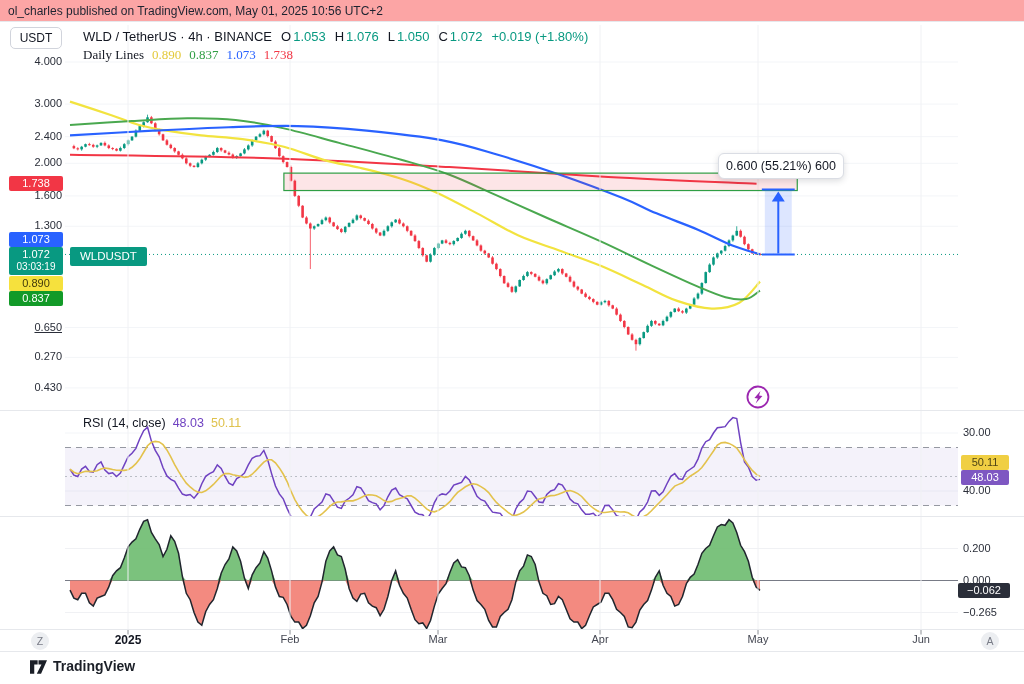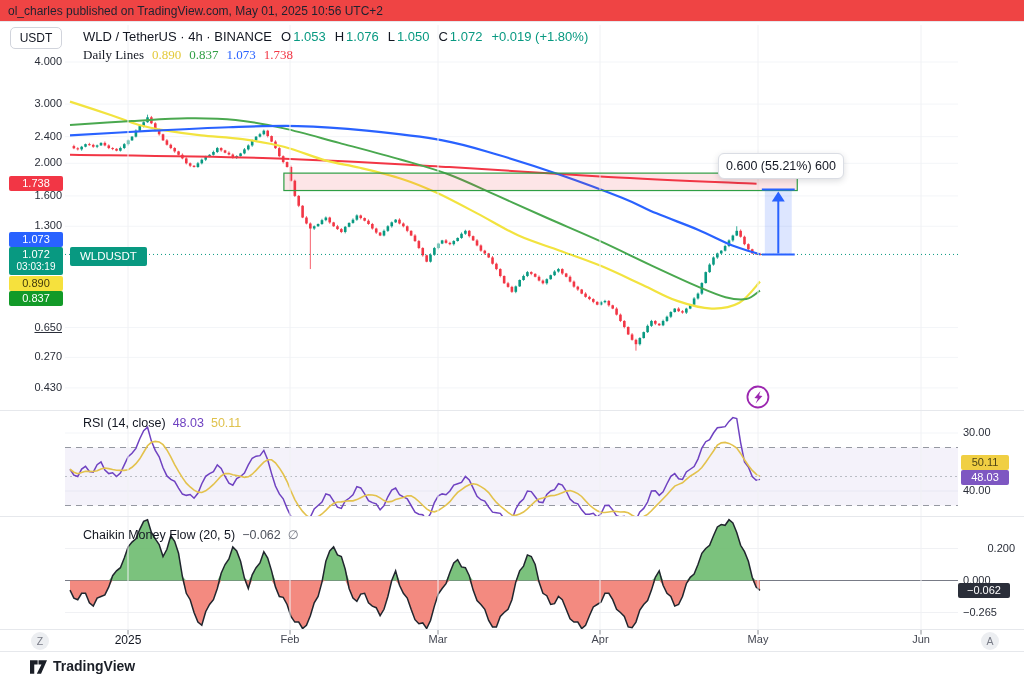--- a/index.html
+++ b/index.html
@@ -1,18 +1,18 @@
 <!DOCTYPE html>
 <html><head>
 <meta charset="utf-8">
 <style>
   html,body{margin:0;padding:0;background:#fff;}
   .stage{position:relative;width:1024px;height:684px;background:#fff;overflow:hidden;
          font-family:"Liberation Sans",sans-serif;color:#131722;cursor:default;}
-  .attr-bar{position:absolute;left:0;top:0;width:1024px;height:22px;background:#ef4444;
+  .attr-bar{position:absolute;left:0;top:0;width:1024px;height:22px;background:#fca5a5;
             border-bottom:1px solid #e6e8ec;font-size:12px;line-height:22px;padding-left:8px;
             box-sizing:border-box;color:#1d2330;}
   svg#cv{position:absolute;left:0;top:0;}
   .cur-btn{position:absolute;left:10px;top:27px;width:52px;height:22px;background:#fff;
            border:1px solid #d1d4dc;border-radius:5px;font-family:"Liberation Sans",sans-serif;
            font-size:12px;color:#131722;text-align:center;padding:0;}
   .h1{position:absolute;left:83px;top:29px;font-size:13px;white-space:nowrap;}
   .h1 span{margin-right:2px;}
   .h1 .seg{margin-right:9px;}
   .h2{position:absolute;left:83px;top:47px;font-size:13px;white-space:nowrap;}
@@ -29,21 +29,21 @@
   .tooltip{position:absolute;left:718px;top:153px;width:124px;height:24px;line-height:24px;
            background:#fff;border:1px solid #dadde4;border-radius:6px;text-align:center;
            font-size:12.5px;color:#131722;box-shadow:0 2px 6px rgba(60,64,80,.18);}
   .ind-h{position:absolute;font-size:12.5px;white-space:nowrap;}
   .ind-h span{margin-right:7px;}
   .rsi1{color:#6f42c1;} .rsi2{color:#dfc24d;} .cmfv{color:#4d515c;} .cmfs{color:#787b86;}
   .rlabel{position:absolute;left:963px;width:52px;font-size:11px;color:#2a2e39;}
   .rtag{position:absolute;left:961px;width:48px;height:15px;line-height:15px;border-radius:2px;
         text-align:center;font-size:11px;}
   .tmonth{position:absolute;top:633px;transform:translateX(-50%);font-size:11px;color:#434651;}
-  .tmonth.bold{font-size:12px;font-weight:normal;color:#131722;}
+  .tmonth.bold{font-size:12px;font-weight:bold;color:#131722;}
   .badge{position:absolute;top:632px;width:18px;height:18px;border-radius:50%;background:#eceef1;
          color:#787b86;font-size:10.5px;line-height:18px;text-align:center;border:none;padding:0;
          font-family:"Liberation Sans",sans-serif;}
   .footer-logo{position:absolute;left:30px;top:658px;display:flex;align-items:flex-end;gap:6px;
                font-size:14px;font-weight:600;color:#1b1f27;}
 </style>
 </head>
 <body>
 
 <div class="stage">
@@ -503,32 +503,29 @@
       <div class="ptag" style="top: 276.13px; background: rgb(246, 225, 61); color: rgb(65, 57, 10);">0.890</div>
       <div class="ptag" style="top: 291.103px; background: rgb(18, 154, 40); color: rgb(255, 255, 255);">0.837</div>
     </div>
   <div class="tag sym">WLDUSDT</div>
   <div class="tooltip">0.600 (55.21%) 600</div>
 
   <div class="ind-h" style="left:83px;top:416px;">
     <span class="dark">RSI (14, close)</span><span class="rsi1">48.03</span><span class="rsi2">50.11</span>
   </div>
 
-  <div class="ind-h" style="left:83px;top:527px;">
-    <span class="dark">Chaikin Money Flow (20, 5)</span><span class="cmfv">−0.062</span><span class="cmfs">∅</span>
-  </div>
 
   <div id="rax">
       <div class="rlabel" style="top: 426px;">30.00</div>
       <div class="rlabel" style="top: 484px;">40.00</div>
       <div class="rtag" style="top: 454.5px; background: rgb(240, 207, 67); color: rgb(78, 69, 22);">50.11</div>
       <div class="rtag" style="top: 469.5px; background: rgb(126, 87, 194); color: rgb(255, 255, 255);">48.03</div>
     </div>
   <div id="cax">
-      <div class="rlabel" style="top: 541.5px; text-align: right;">0.200</div>
+      <div class="rlabel" style="top: 541.5px;">0.200</div>
       <div class="rlabel" style="top: 573.5px;">0.000</div>
       <div class="rlabel" style="top: 605.5px;">−0.265</div>
       <div class="rtag" style="top: 582.92px; background: rgb(42, 46, 57); color: rgb(255, 255, 255); width: 52px; left: 958px;">−0.062</div>
     </div>
   <div id="tax">
       <div class="tmonth bold" style="left: 128px;">2025</div>
       <div class="tmonth" style="left: 290px;">Feb</div>
       <div class="tmonth" style="left: 438px;">Mar</div>
       <div class="tmonth" style="left: 600px;">Apr</div>
       <div class="tmonth" style="left: 758px;">May</div>

